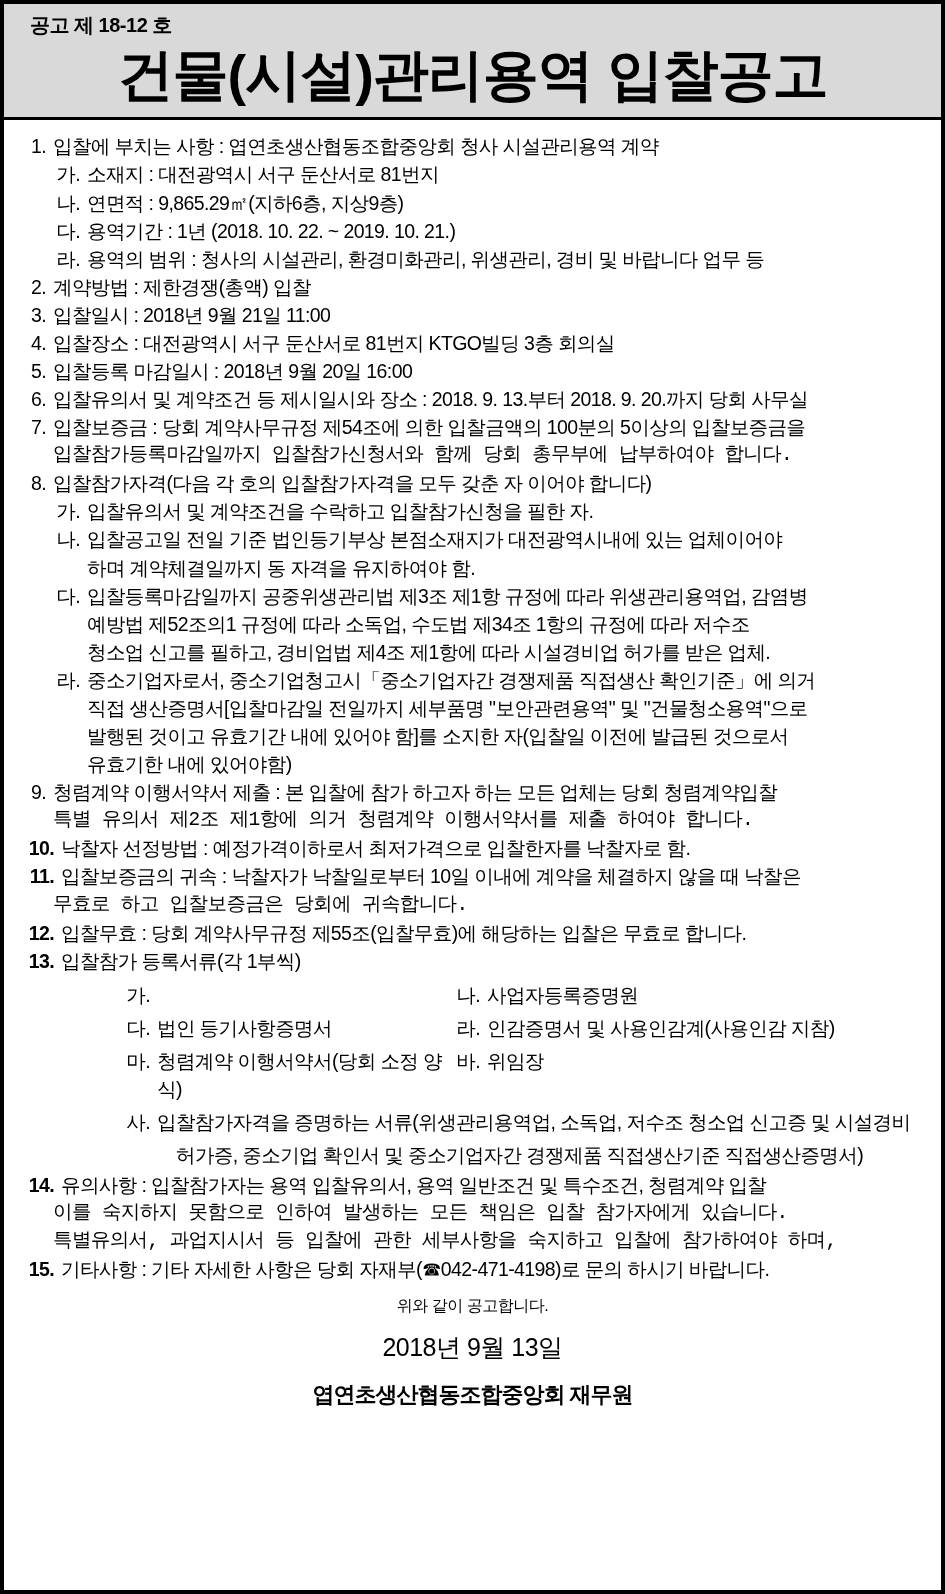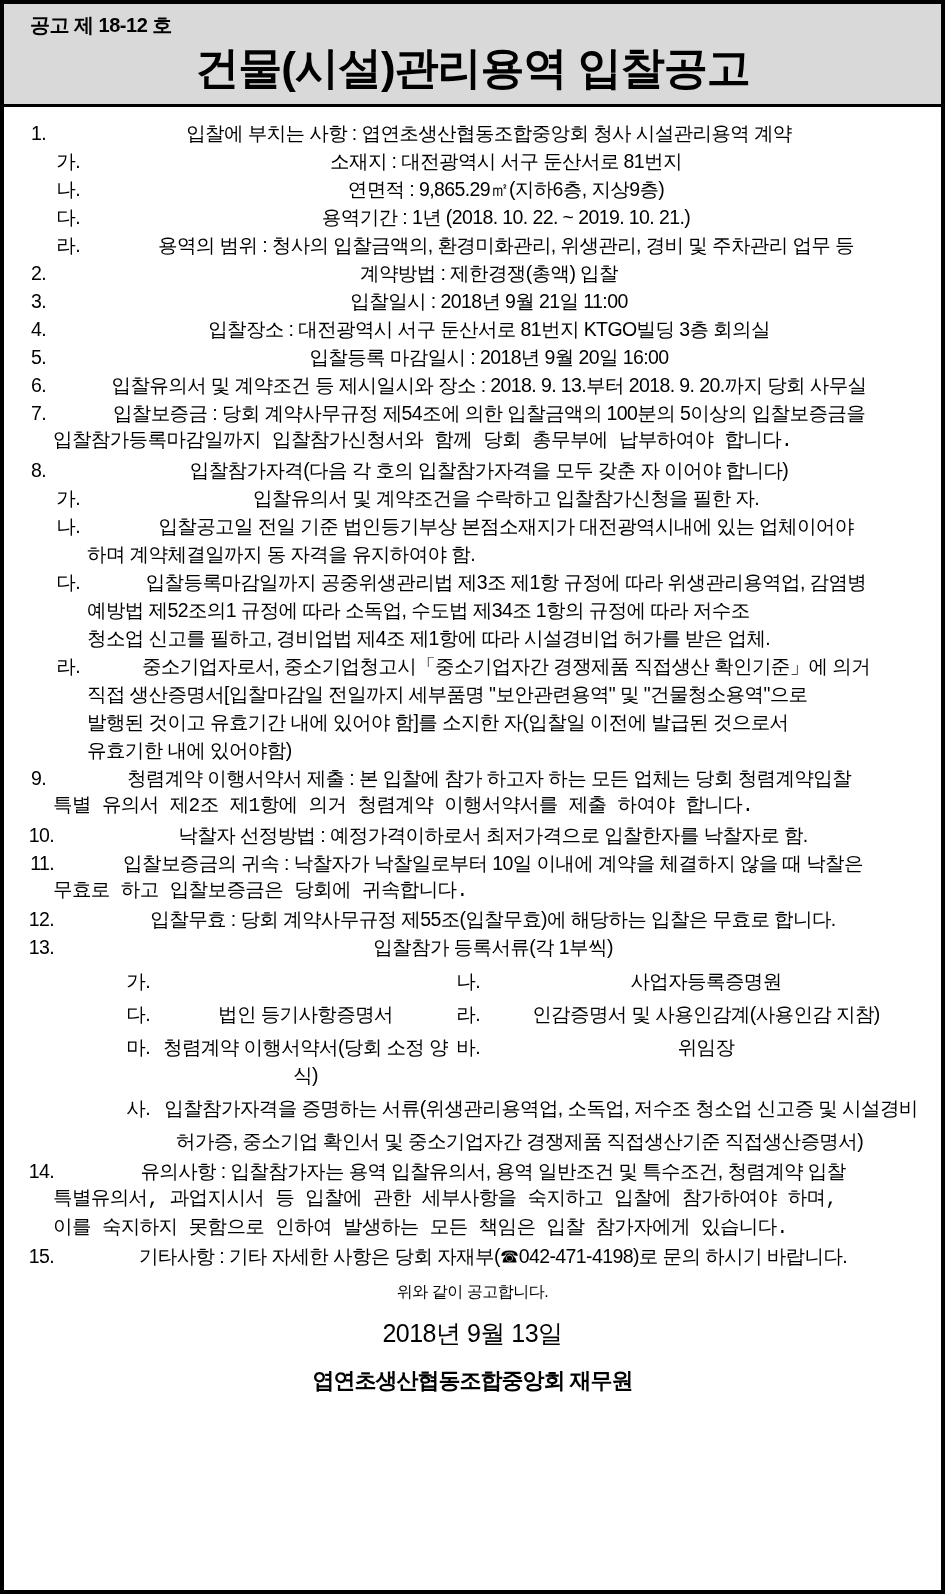--- a/index.html
+++ b/index.html
@@ -30,21 +30,21 @@
     padding: 8px 0 10px 0;
   }
   .notice-no {
     font-size: 20px;
     font-weight: bold;
     padding-left: 26px;
     letter-spacing: -0.5px;
   }
   .doc-title {
     text-align: center;
-    font-size: 44px;
+    font-size: 56px;
     font-weight: bold;
     letter-spacing: -1px;
     margin-top: 4px;
     line-height: 1.15;
   }
   
   .body {
     padding: 12px 16px 0 16px;
     font-size: 19.5px;
     line-height: 1.44;
@@ -53,24 +53,23 @@
   .item {
     display: flex;
     align-items: flex-start;
   }
   .num {
     flex: 0 0 auto;
     text-align: right;
     padding-right: 7px;
   }
   .num.w1 { width: 26px; }
-  .num.w2 { width: 34px; }
+  .num.w2 { width: 34px; font-weight: bold; }
   .txt {
     flex: 1 1 auto;
-    text-align: center;
   }
   .sub {
     display: flex;
     align-items: flex-start;
     padding-left: 34px;
   }
   .sub .num { width: 26px; }
   .cont {
     padding-left: 33px;
     font-family: Liberation Mono, monospace;
@@ -139,21 +138,21 @@
     <div class="sub">
       <div class="num">나.</div>
       <div class="txt">연면적 : 9,865.29㎡(지하6층, 지상9층)</div>
     </div>
     <div class="sub">
       <div class="num">다.</div>
       <div class="txt">용역기간 : 1년 (2018. 10. 22. ~ 2019. 10. 21.)</div>
     </div>
     <div class="sub">
       <div class="num">라.</div>
-      <div class="txt">용역의 범위 : 청사의 입찰금액의, 환경미화관리, 위생관리, 경비 및 주차관리 업무 등</div>
+      <div class="txt">용역의 범위 : 청사의 시설관리, 환경미화관리, 위생관리, 경비 및 바랍니다 업무 등</div>
     </div>
 
     <div class="item">
       <div class="num w1">2.</div>
       <div class="txt">계약방법 : 제한경쟁(총액) 입찰</div>
     </div>
 
     <div class="item">
       <div class="num w1">3.</div>
       <div class="txt">입찰일시 : 2018년 9월 21일  11:00</div>
@@ -270,22 +269,22 @@
           <div class="txt">입찰참가자격을 증명하는 서류(위생관리용역업, 소독업, 저수조 청소업 신고증 및 시설경비</div>
         </div>
       </div>
       <div style="padding-left:52px;">허가증, 중소기업 확인서 및 중소기업자간 경쟁제품 직접생산기준 직접생산증명서)</div>
     </div>
 
     <div class="item mt2">
       <div class="num w2">14.</div>
       <div class="txt">유의사항 : 입찰참가자는 용역 입찰유의서, 용역 일반조건 및 특수조건, 청렴계약 입찰</div>
     </div>
+    <div class="cont">이를 숙지하지 못함으로 인하여 발생하는 모든 책임은 입찰 참가자에게 있습니다.</div>
     <div class="cont">특별유의서, 과업지시서 등 입찰에 관한 세부사항을 숙지하고 입찰에 참가하여야 하며,</div>
-    <div class="cont">이를 숙지하지 못함으로 인하여 발생하는 모든 책임은 입찰 참가자에게 있습니다.</div>
 
     <div class="item">
       <div class="num w2">15.</div>
       <div class="txt">기타사항 : 기타 자세한 사항은 당회 자재부(☎042-471-4198)로 문의 하시기 바랍니다.</div>
     </div>
 
     <div class="footer">
       <div class="line1">위와 같이 공고합니다.</div>
       <div class="line2">2018년 9월 13일</div>
       <div class="line3">엽연초생산협동조합중앙회  재무원</div>

